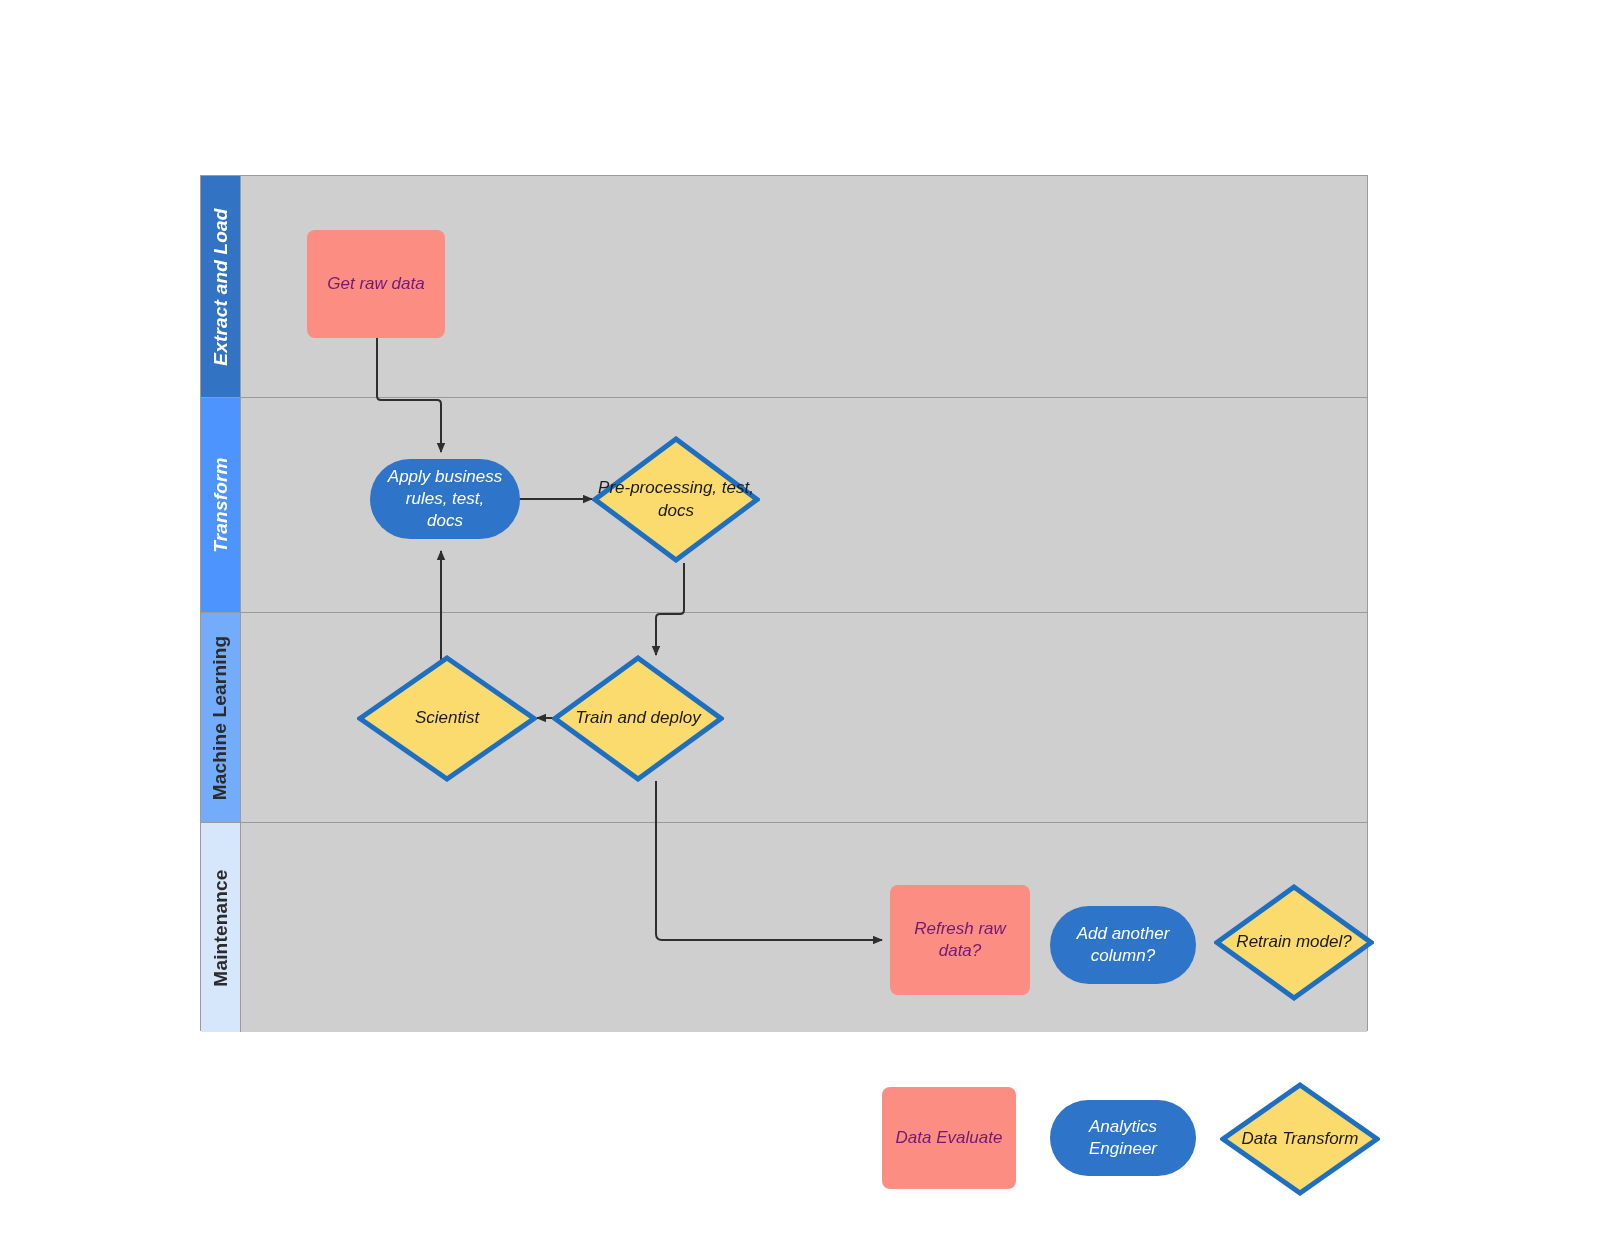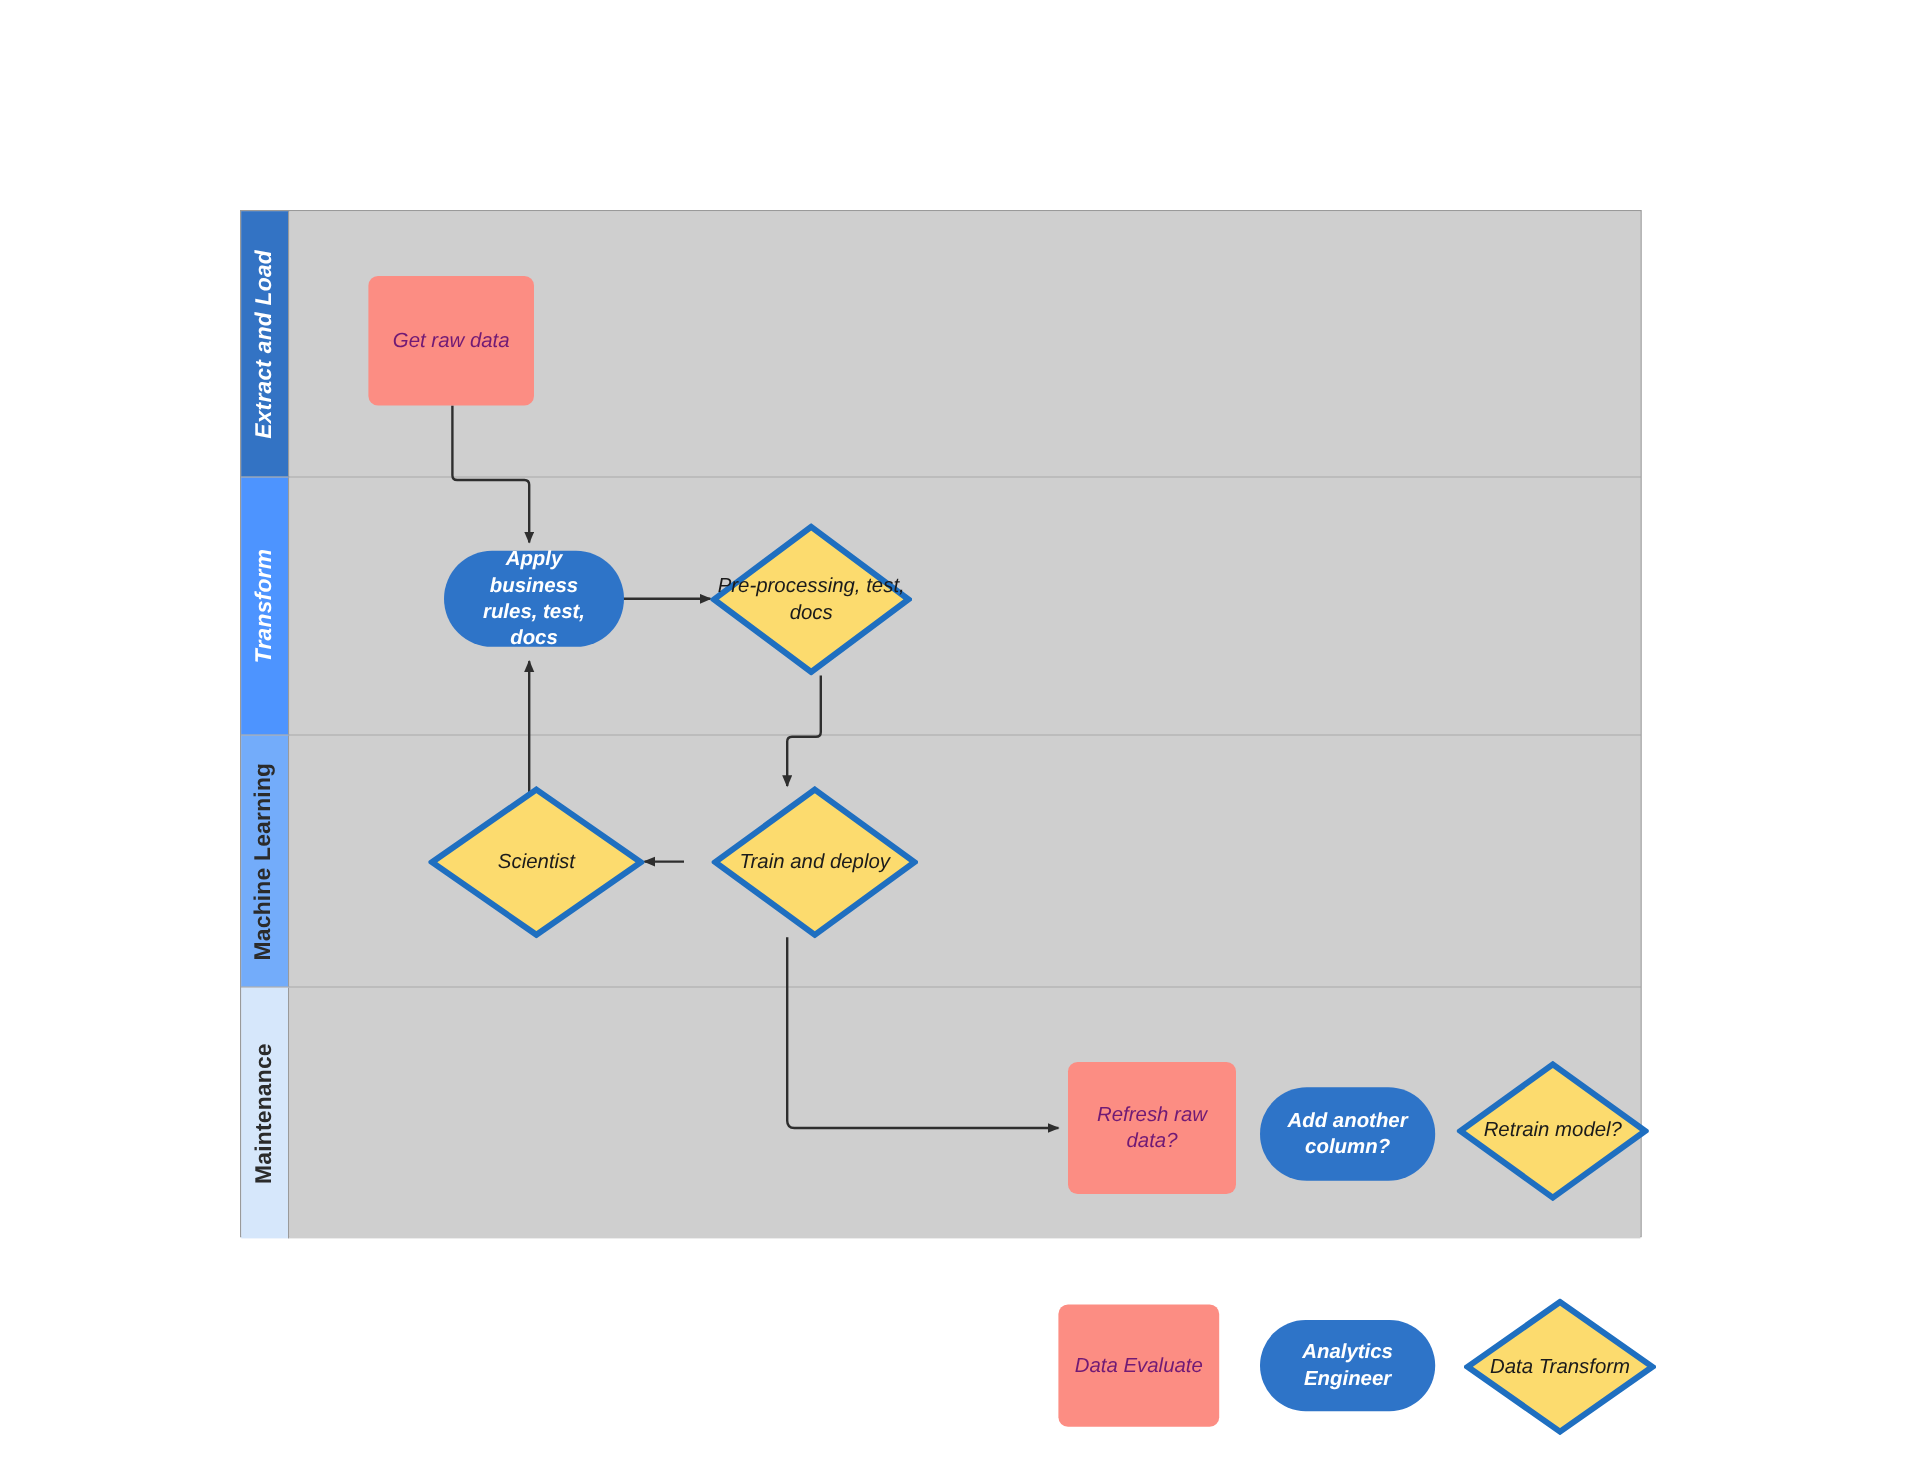--- a/index.html
+++ b/index.html
@@ -105,21 +105,20 @@
   .shape-rect {
     background: #FC8D83;
     color: #701a75;
     border-radius: 8px;
   }
 
   .shape-round {
     background: #2E74C8;
     color: #ffffff;
     border-radius: 999px;
-    font-weight: bold;
   }
 
   .shape-diamond {
     background: transparent;
     color: #1b1b1b;
   }
   .shape-diamond .dia-bg {
     position: absolute;
     left: 0; top: 0;
     width: 100%;
@@ -224,21 +223,21 @@
     <span class="dia-label">Pre-processing, test, docs</span>
   </div>
 
   <div class="node shape-diamond" style="left:357px; top:655px; width:180px; height:127px;">
     <svg class="dia-bg" viewBox="0 0 180 127" preserveAspectRatio="none">
       <polygon points="90,3 177,63.5 90,124 3,63.5" fill="#FCDB6E" stroke="#1F6FC0" stroke-width="5"></polygon>
     </svg>
     <span class="dia-label">Scientist</span>
   </div>
 
-  <div class="node shape-diamond" style="left:593px; top:655px; width:172px; height:127px;">
+  <div class="node shape-diamond" style="left:552px; top:655px; width:172px; height:127px;">
     <svg class="dia-bg" viewBox="0 0 172 127" preserveAspectRatio="none">
       <polygon points="86,3 169,63.5 86,124 3,63.5" fill="#FCDB6E" stroke="#1F6FC0" stroke-width="5"></polygon>
     </svg>
     <span class="dia-label">Train and deploy</span>
   </div>
 
   <div class="node shape-rect" style="left:890px; top:885px; width:140px; height:110px;">
     <span style="padding:0 18px;">Refresh raw data?</span>
   </div>
 

